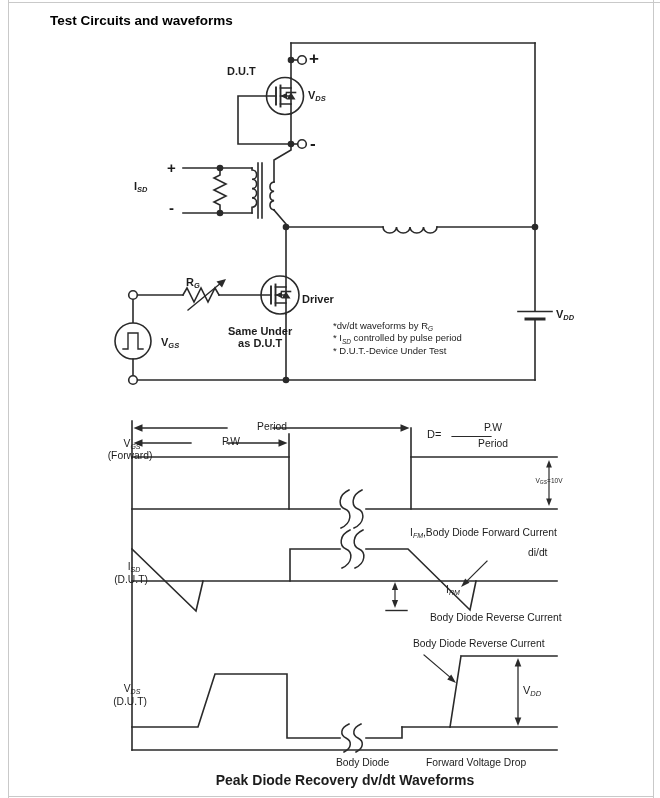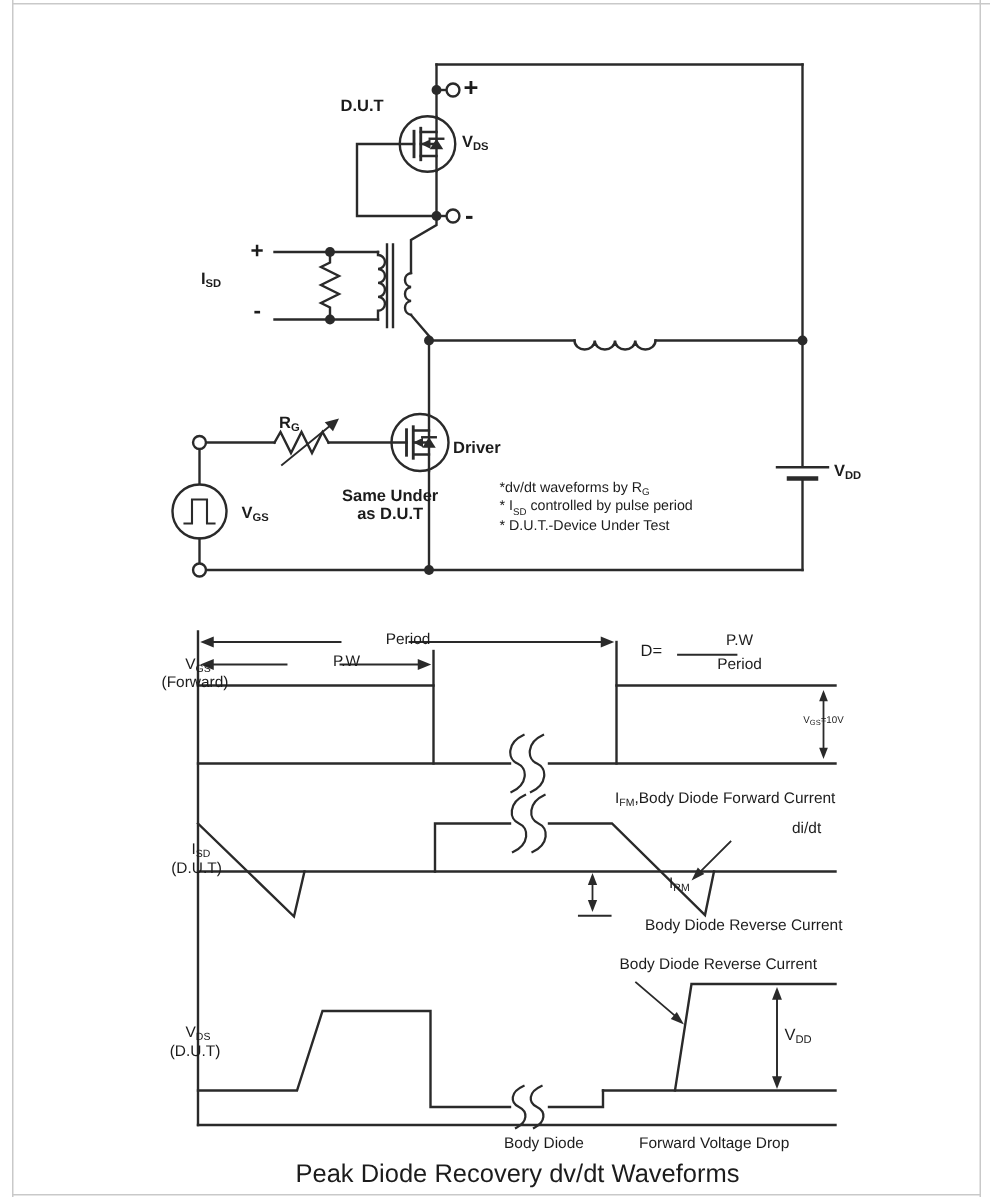--- a/index.html
+++ b/index.html
@@ -8,27 +8,27 @@
   .edge{position:absolute;background:#c9c9c9;}
   .edge.l{left:8px;top:0;width:1px;height:798px;}
   .edge.t{left:8px;top:2px;width:652px;height:1px;}
   .edge.r{left:653px;top:0;width:1px;height:798px;}
   .edge.b{left:8px;top:796px;width:646px;height:1px;}
   svg.art{position:absolute;left:0;top:0;}
   .lbl{position:absolute;white-space:nowrap;line-height:1.12;}
   .b{font-weight:bold;}
   .c{transform:translateX(-50%);}
   .ctr{text-align:center;}
-  .sub{font-size:68%;position:relative;top:2.2px;}
+  .sub{font-size:68%;position:relative;top:2.2px;font-style:italic;}
   .title{font-size:13.5px;font-weight:bold;color:#000;}
   .cl{font-size:11px;font-weight:bold;}   
   .wl{font-size:10.3px;padding-left:44px;}                  
   .note{font-size:9.5px;line-height:11.4px;}
   .cap{font-size:10.5px;}
-  .capb{font-size:17px;font-weight:normal;}
+  .capb{font-size:14px;font-weight:bold;}
   .sign{font-size:17px;font-weight:bold;line-height:15px;}
   .sign2{font-size:15px;font-weight:bold;line-height:14px;}
   .tiny{font-size:6.5px;}
   .tiny .sub{font-size:5px;top:1px;}
 </style>
 </head>
 <body>
 
 <div class="page">
   <div class="edge l"></div>
@@ -192,20 +192,21 @@
         <path fill="#2a2a2a" stroke="none" d="M456,683 L447.2,679.4 L451.2,674.6 Z"></path>
       </g>
       <g stroke-width="1.3">
         <path d="M518,663 V721"></path>
         <path fill="#2a2a2a" stroke="none" d="M518,658 L514.7,666.5 L521.3,666.5 Z"></path>
         <path fill="#2a2a2a" stroke="none" d="M518,726 L514.7,717.5 L521.3,717.5 Z"></path>
       </g>
     </g>
   </svg>
 
+  <div class="lbl title" style="left:50px;top:13px">Test Circuits and waveforms</div>
 
   <div class="lbl cl" style="left:227px;top:65px">D.U.T</div>
   <div class="lbl sign" style="left:309px;top:51px">+</div>
   <div class="lbl sign" style="left:310px;top:136px">-</div>
   <div class="lbl cl" style="left:308px;top:89px"><span>V</span><span class="sub">DS</span></div>
   <div class="lbl cl" style="left:134px;top:180px"><span>I</span><span class="sub">SD</span></div>
   <div class="lbl sign2" style="left:167px;top:161px">+</div>
   <div class="lbl sign2" style="left:169px;top:201px">-</div>
   <div class="lbl cl" style="left:186px;top:276px"><span>R</span><span class="sub">G</span></div>
   <div class="lbl cl" style="left:302px;top:293px">Driver</div>

